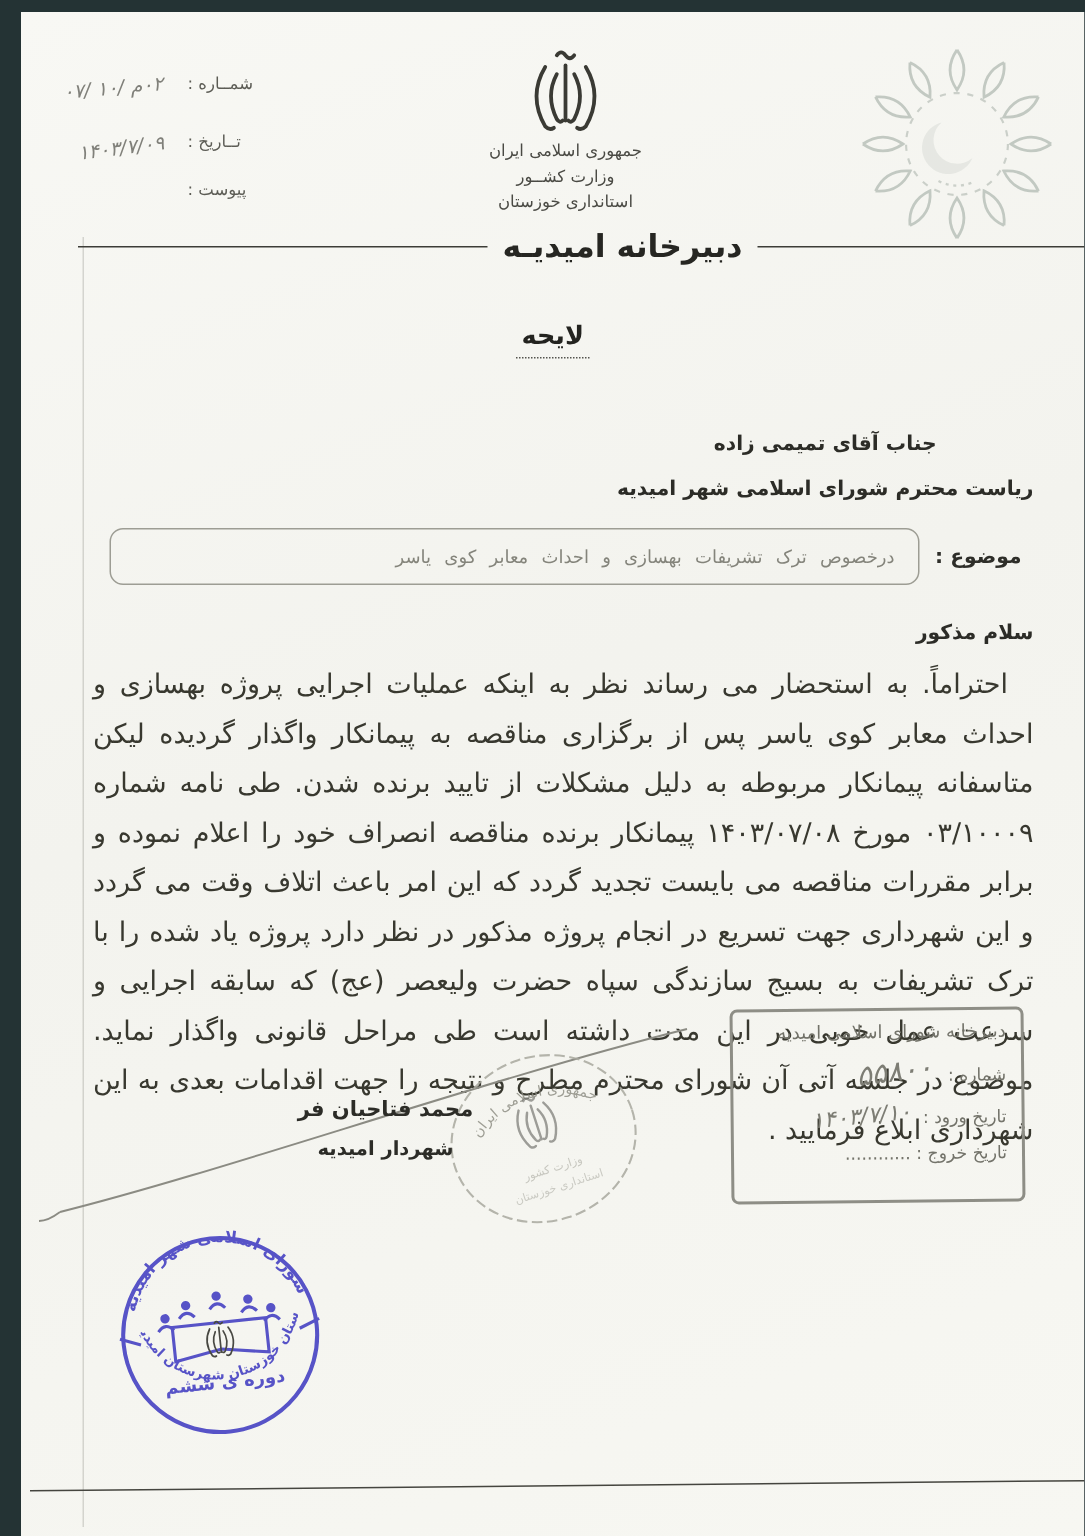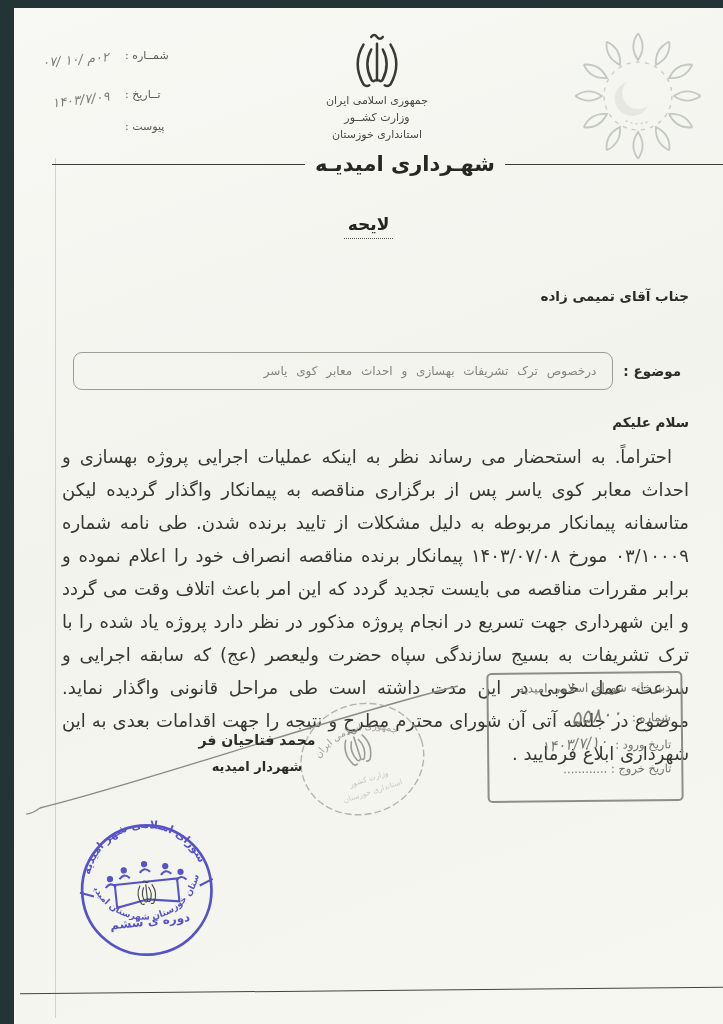--- a/index.html
+++ b/index.html
@@ -98,40 +98,41 @@
       <use href="#petal" transform="rotate(300 70 70)"></use>
       <use href="#petal" transform="rotate(330 70 70)"></use>
       <circle cx="70" cy="70" r="33" fill="none" stroke="#a8b1a9" stroke-width="1.4" stroke-dasharray="4 5"></circle>
       <path d="M60,56 a17,17 0 1 0 20,23 a13,13 0 1 1 -20,-23" fill="#c2c8c2" opacity=".55"></path>
       <path d="M58,94 q12,6 24,0" fill="none" stroke="#aab3ab" stroke-width="1.5" stroke-dasharray="2 3"></path>
     </svg>
   </div>
 
   <div class="abs title-row" style="left:0;top:144px;width:709px;">
     <div class="title-rule" style="width:218px;margin-right:0;"></div>
-    <div class="main-title">شهـرداری امیدیـه</div>
+    <div class="main-title">دبیرخانه امیدیـه</div>
     <div class="title-rule" style="flex:1;margin-left:38px;"></div>
   </div>
 
   <div class="abs" style="left:0;top:206px;width:709px;text-align:center;">
     <span class="doc-heading">لایحه</span>
   </div>
 
   <div class="abs recipient" style="right:34px;top:274px;">
     <div>جناب آقای تمیمی زاده</div>
+    <div>ریاست محترم شورای اسلامی شهر امیدیه</div>
   </div>
 
   <div class="abs subject-row" style="right:42px;top:344px;">
     <div class="subject-label">موضوع :</div>
     <div class="subject-box">
       <span class="subject-text">درخصوص ترک تشریفات بهسازی و احداث معابر کوی یاسر</span>
     </div>
   </div>
 
-  <div class="abs salutation" style="right:34px;top:406px;">سلام علیکم</div>
+  <div class="abs salutation" style="right:34px;top:406px;">سلام مذکور</div>
 
   <div class="abs body-text" style="right:34px;left:48px;top:432px;">احتراماً. به استحضار می رساند نظر به اینکه عملیات اجرایی پروژه بهسازی و احداث معابر کوی یاسر پس از برگزاری مناقصه به پیمانکار واگذار گردیده لیکن متاسفانه پیمانکار مربوطه به دلیل مشکلات از تایید برنده شدن. طی نامه شماره ۰۳/۱۰۰۰۹ مورخ ۱۴۰۳/۰۷/۰۸ پیمانکار برنده مناقصه انصراف خود را اعلام نموده و برابر مقررات مناقصه می بایست تجدید گردد که این امر باعث اتلاف وقت می گردد و این شهرداری جهت تسریع در انجام پروژه مذکور در نظر دارد پروژه یاد شده را با ترک تشریفات به بسیج سازندگی سپاه حضرت ولیعصر (عج) که سابقه اجرایی و سرعت عمل خوبی در این مدت داشته است طی مراحل قانونی واگذار نماید. موضوع در جلسه آتی آن شورای محترم مطرح و نتیجه را جهت اقدامات بعدی به این شهرداری ابلاغ فرمایید .</div>
 
   <div class="abs" style="left:8px;top:668px;">
     <svg width="450" height="150" viewBox="0 0 450 150">
       <path d="M18,132 C130,104 300,44 436,10" fill="none" stroke="#8b8b83" stroke-width="1.3"></path>
       <path d="M18,132 q-8,6 -14,6" fill="none" stroke="#8b8b83" stroke-width="1.2"></path>
     </svg>
   </div>
 

